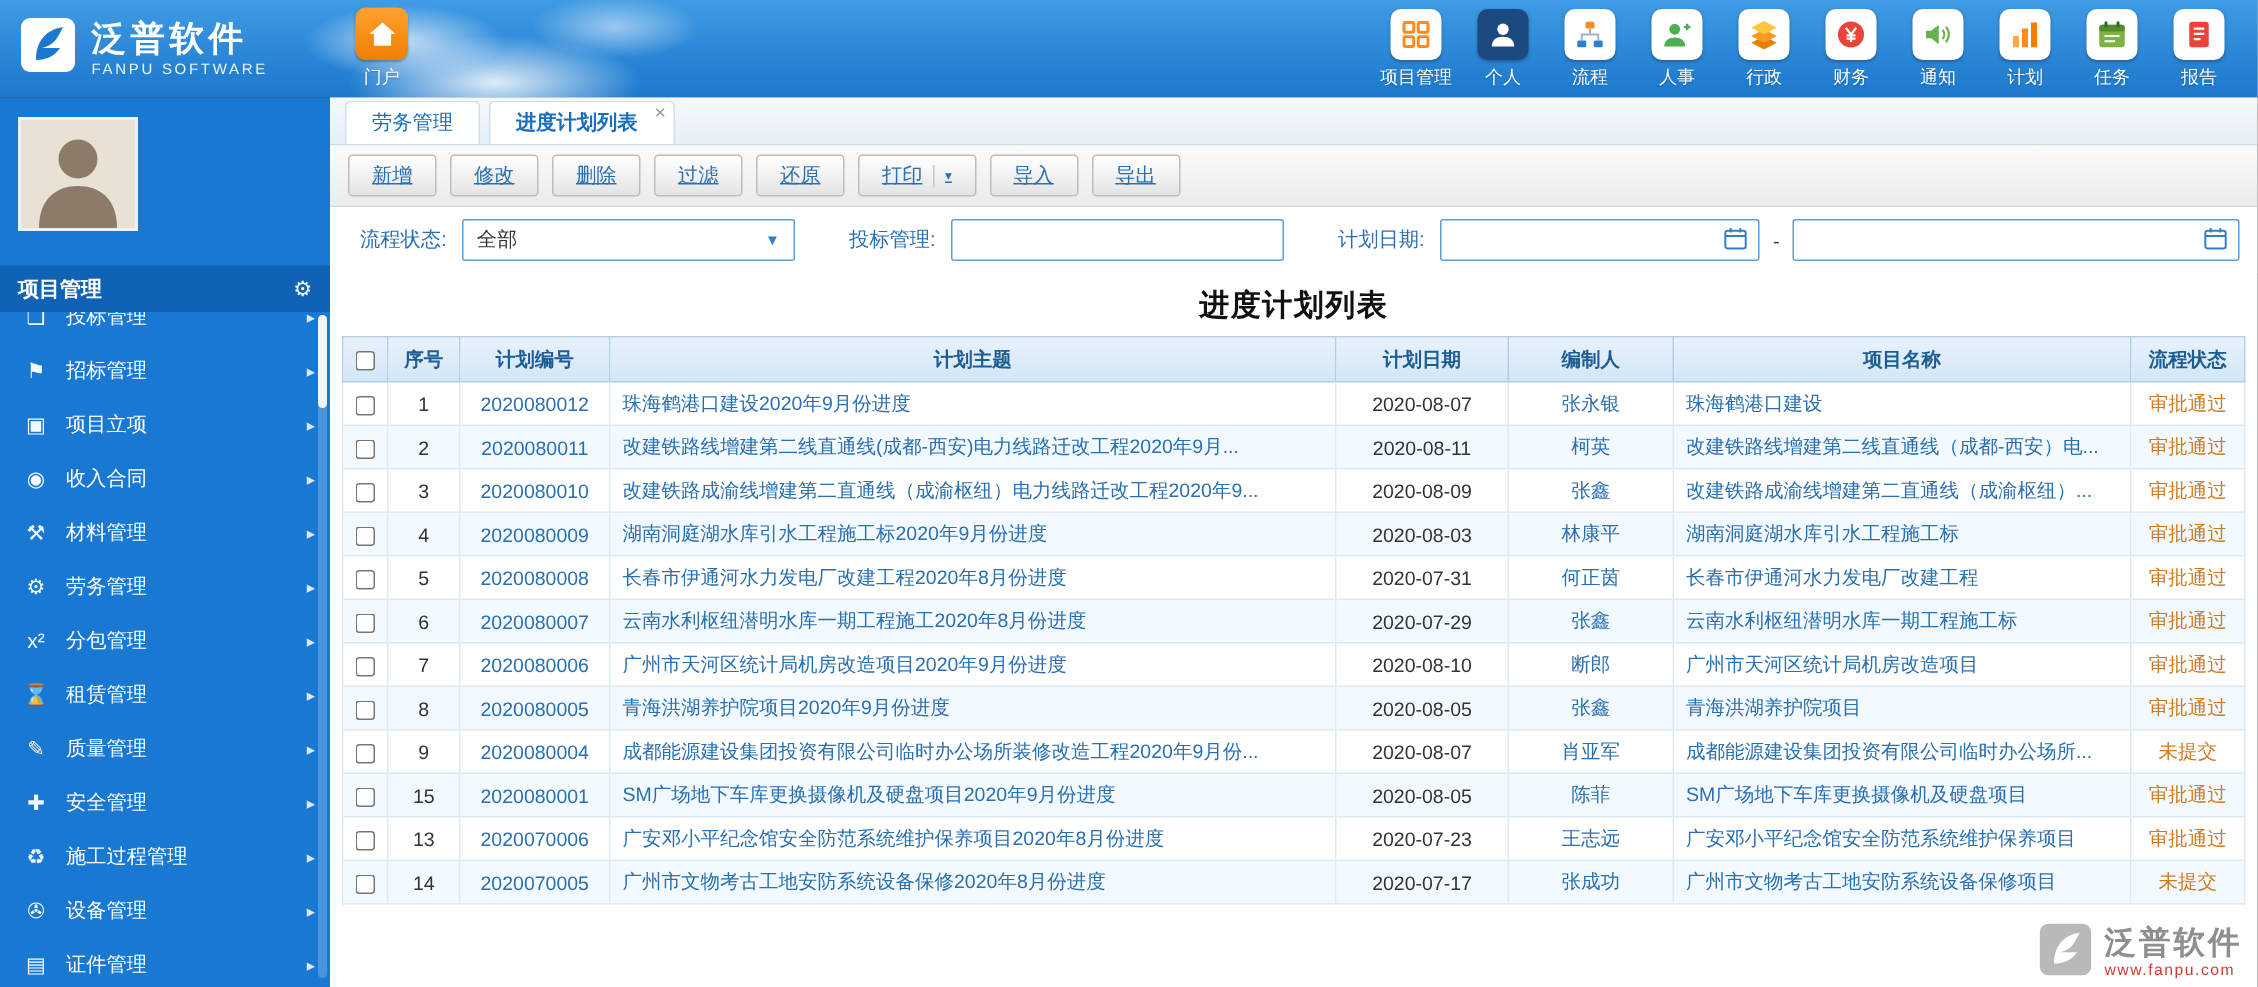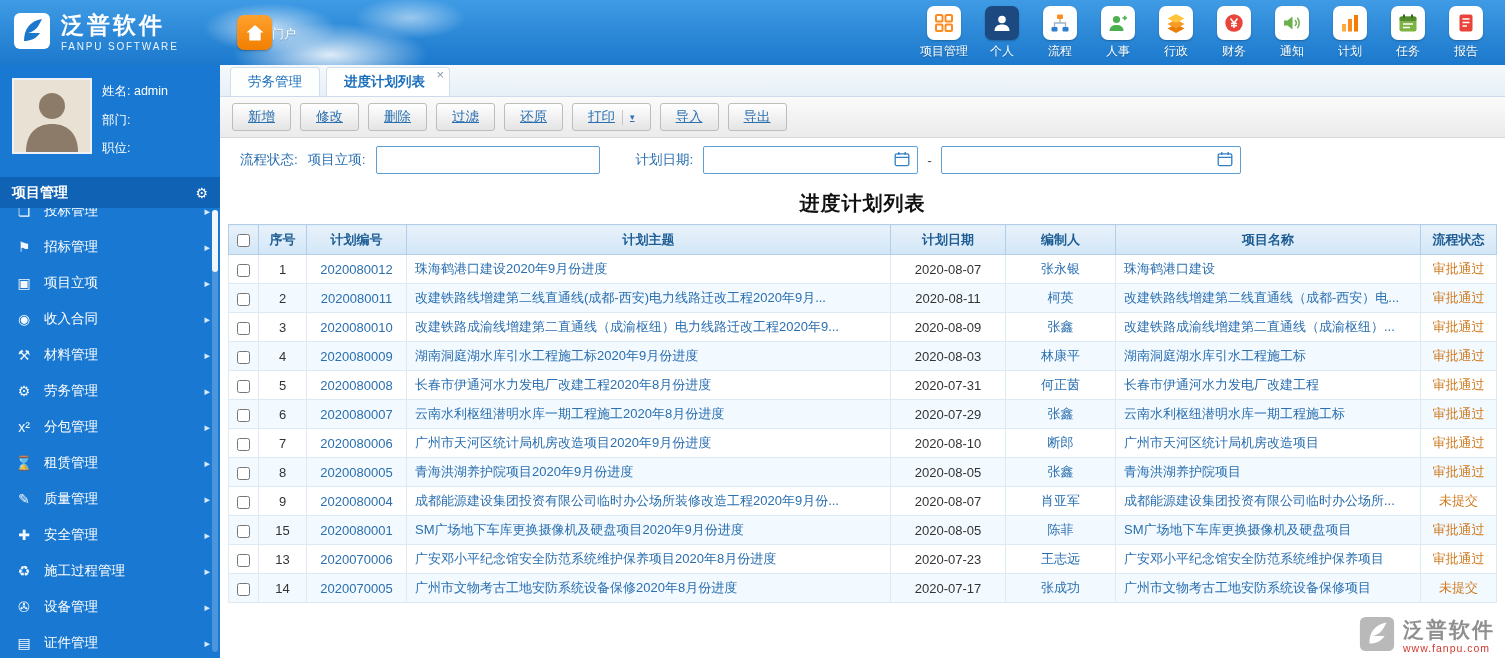--- a/index.html
+++ b/index.html
@@ -11,21 +11,21 @@
     background-image:
       radial-gradient(ellipse 140px 45px at 330px 55px, rgba(255,255,255,.85), rgba(255,255,255,0) 70%),
       radial-gradient(ellipse 95px 35px at 270px 28px, rgba(255,255,255,.7), rgba(255,255,255,0) 70%),
       radial-gradient(ellipse 80px 30px at 410px 18px, rgba(255,255,255,.5), rgba(255,255,255,0) 70%),
       linear-gradient(180deg, #3f9be4, #1b78cc);
   }
   .logo-area { width:225px; display:flex; align-items:center; gap:9px; padding-left:12px; flex-shrink:0; }
   .logo-texts { display:flex; flex-direction:column; }
   .logo-cn { font-size:23px; font-weight:700; color:#fff; letter-spacing:3px; line-height:1.05; }
   .logo-en { font-size:10px; color:#eaf4fd; letter-spacing:1.8px; margin-top:3px; }
-  .portal { display:flex; flex-direction:row; align-items:center; margin-left:12px; cursor:pointer; }
+  .portal { display:flex; flex-direction:column; align-items:center; margin-left:12px; cursor:pointer; }
   .portal-tile { width:35px; height:35px; background:linear-gradient(#ffa12e,#f07f00); border-radius:7px;
     display:flex; align-items:center; justify-content:center; box-shadow:0 1px 2px rgba(0,0,0,.3); }
   .portal-label, .nav-label { color:#fff; font-size:12px; margin-top:3px; white-space:nowrap; text-shadow:0 1px 1px rgba(0,0,0,.25); }
   .tb-spacer { flex:1; }
   .topnav { display:flex; padding-right:10px; }
   .nav-item { display:flex; flex-direction:column; align-items:center; width:58px; cursor:pointer; }
   .nav-tile { width:34px; height:34px; background:#fff; border-radius:7px; display:flex; align-items:center;
     justify-content:center; box-shadow:0 1px 2px rgba(0,0,0,.25); }
   .tile-navy { background:#1c4a80; }
 
@@ -237,25 +237,20 @@
 
   <aside class="sidebar">
     <div class="profile">
       <div class="avatar">
         <svg width="76" height="72" viewBox="0 0 76 72">
             <rect width="76" height="72" fill="#e9e1d4"></rect>
             <circle cx="38" cy="26" r="13" fill="#8d7b69"></circle>
             <path d="M12 72 C12 52 24 44 38 44 C52 44 64 52 64 72 Z" fill="#8d7b69"></path>
           </svg>
       </div>
-      <div class="p-info">
-        <span class="p-line"><span>姓名:</span> <span>admin</span></span>
-        <span class="p-line"><span>部门:</span> <span></span></span>
-        <span class="p-line"><span>职位:</span> <span></span></span>
-      </div>
     </div>
 
     <div class="section-h">
       <span>项目管理</span>
       <span class="gear">⚙</span>
     </div>
 
     <nav class="menu">
 
         <div class="menu-item">
@@ -364,21 +359,25 @@
         <span>打印</span>
         <span class="tbtn-divider"></span>
         <span class="tbtn-caret">▾</span>
       </button>
       <button class="tbtn">导入</button>
       <button class="tbtn">导出</button>
     </div>
 
     <div class="filters">
       <span class="f-label">流程状态:</span>
-      <span class="f-label">项目立项:</span>
+      <div class="selectbox">
+        <span>全部</span>
+        <span class="caret">▼</span>
+      </div>
+      <span class="f-label">投标管理:</span>
       <input class="f-input" type="text" value="" style="">
       <span class="f-label">计划日期:</span>
       <div class="datebox db-from">
         <input type="text" value="" style="">
         <span>
           <svg width="16" height="16" viewBox="0 0 16 16">
               <rect x="1.2" y="2.8" width="13.6" height="11.8" rx="1.5" fill="none" stroke="#2f7fc4" stroke-width="1.3"></rect>
               <path d="M1.2 6.3 H14.8 M4.8 1 V4 M11.2 1 V4" stroke="#2f7fc4" stroke-width="1.3"></path>
             </svg>
         </span>

